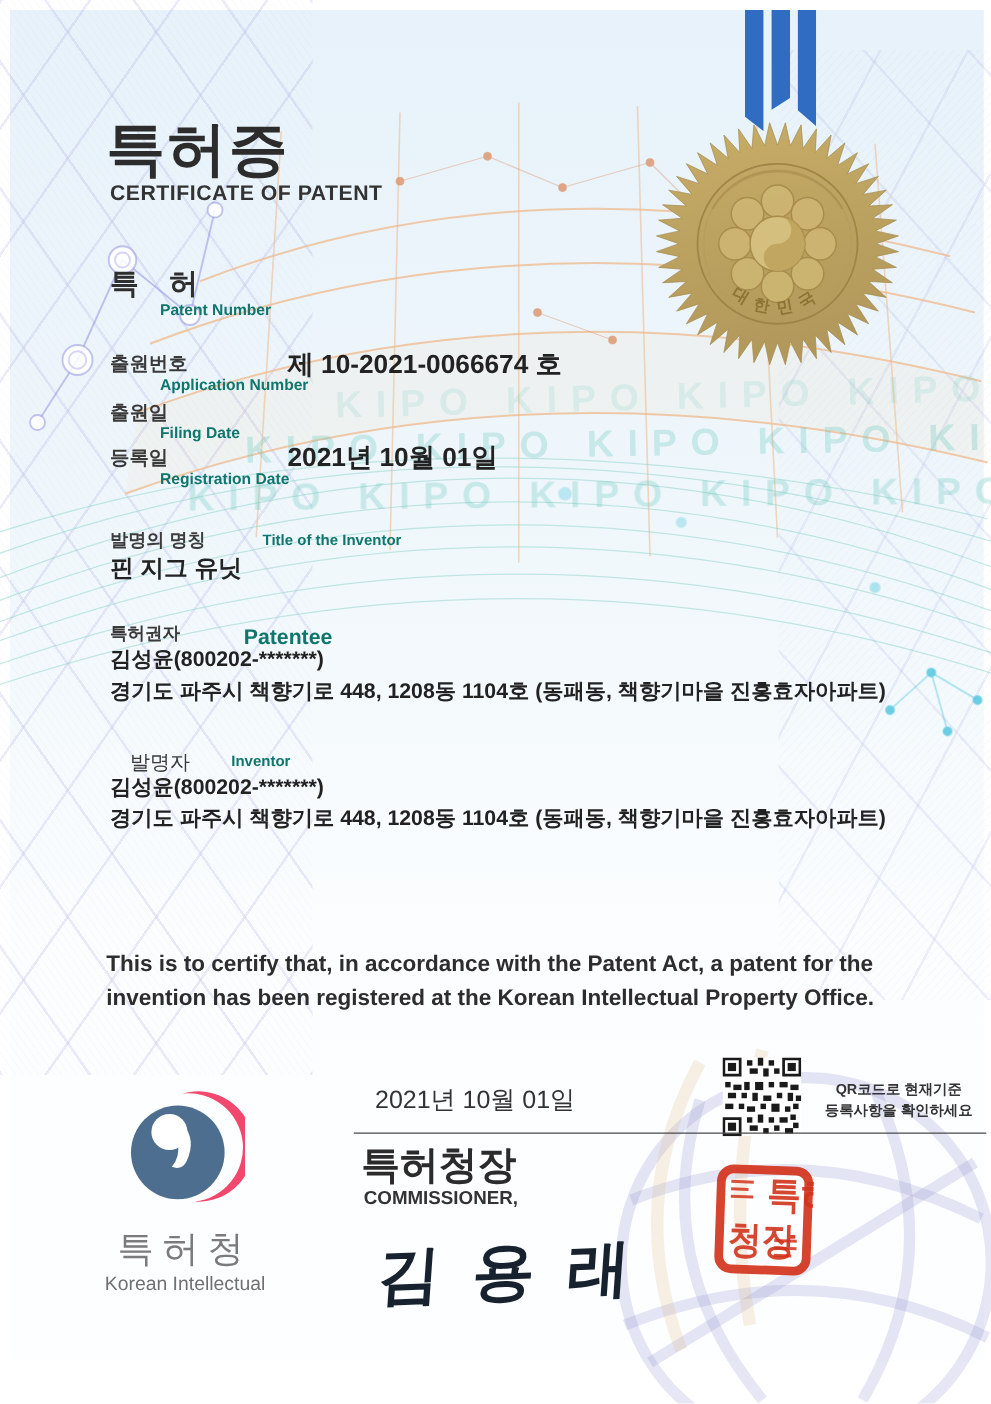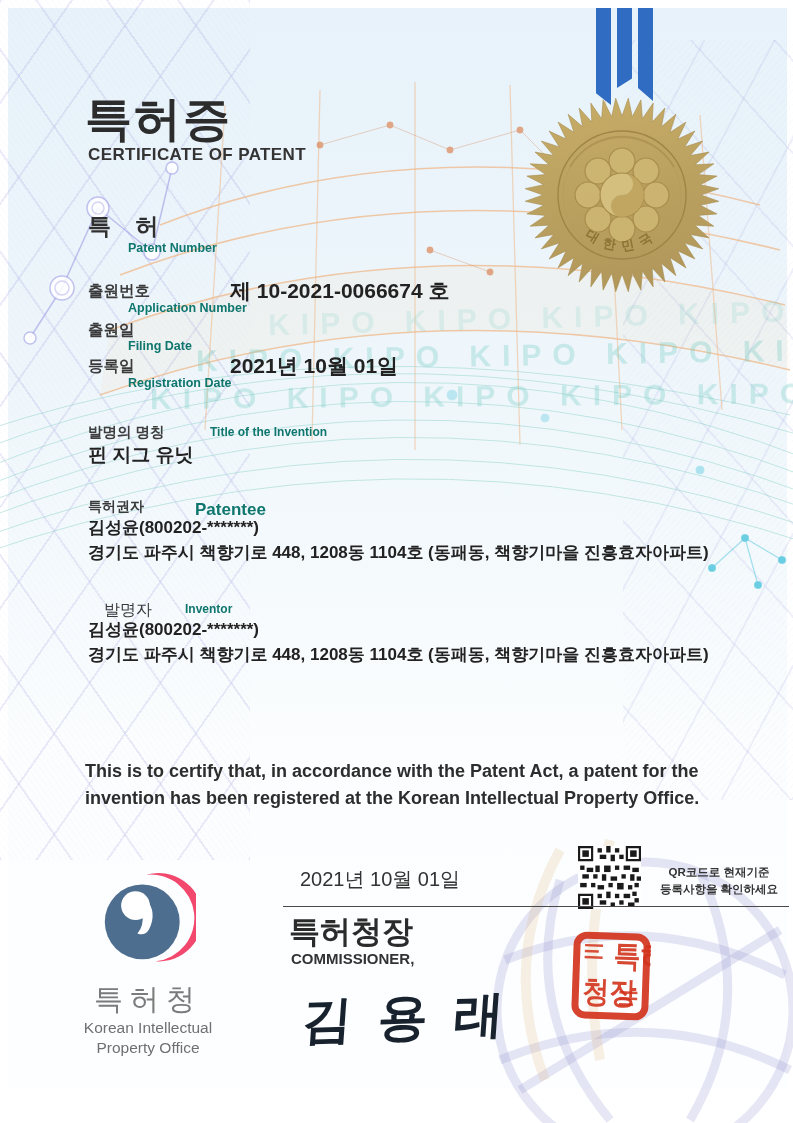--- a/index.html
+++ b/index.html
@@ -175,21 +175,21 @@
   <div class="abs val" style="left:230px;top:277px;font-size:21px;">제 10-2021-0066674 호</div>
 
   <div class="abs lk" style="left:88px;top:320px;font-size:15.5px;">출원일</div>
   <div class="abs le" style="left:88px;top:339px;font-size:12.5px;">Filing Date</div>
 
   <div class="abs lk" style="left:88px;top:356px;font-size:15.5px;">등록일</div>
   <div class="abs le" style="left:88px;top:376px;font-size:12.5px;">Registration Date</div>
   <div class="abs val" style="left:230px;top:352px;font-size:21px;">2021년 10월 01일</div>
 
   <div class="abs lk" style="left:88px;top:423px;font-size:14.5px;font-weight:600;color:#3c3c3c;">발명의 명칭</div>
-  <div class="abs le" style="left:170px;top:425px;font-size:12px;font-weight:600;">Title of the Invention</div>
+  <div class="abs le" style="left:170px;top:425px;font-size:12px;font-weight:600;">Title of the Inventor</div>
   <div class="abs val" style="left:88px;top:442px;font-size:19px;">핀 지그 유닛</div>
 
   <div class="abs lk" style="left:88px;top:498px;font-size:14px;font-weight:600;">특허권자</div>
   <div class="abs le" style="left:155px;top:500px;font-size:17px;font-weight:600;">Patentee</div>
   <div class="abs val" style="left:88px;top:516px;font-size:17px;">김성윤(800202-*******)</div>
   <div class="abs val" style="left:88px;top:541px;font-size:17px;">경기도 파주시 책향기로 448, 1208동 1104호 (동패동, 책향기마을 진흥효자아파트)</div>
 
   <div class="abs lk" style="left:104px;top:600px;font-size:16px;font-weight:400;">발명자</div>
   <div class="abs le" style="left:145px;top:602px;font-size:12px;font-weight:600;">Inventor</div>
   <div class="abs val" style="left:88px;top:618px;font-size:17px;">김성윤(800202-*******)</div>
@@ -273,15 +273,14 @@
 
   <svg class="abs" style="left:100px;top:870px" width="96" height="100" viewBox="0 0 100 100">
     <path d="M 48 3 A 46 46 0 1 1 58 93 A 39 39 0 1 0 48 3 Z" fill="#f2486e"></path>
     <circle cx="44" cy="52" r="39" fill="#4d6e8f"></circle>
     <circle cx="37" cy="35" r="15" fill="#ffffff"></circle>
     <path d="M 48 28 Q 60 42 51 60 Q 47 67 39 64 Q 46 56 44 44 Q 43 36 37 31 Z" fill="#ffffff"></path>
   </svg>
   <div class="abs logo-kr" style="left:68px;top:980px;">특허청</div>
   <div class="abs logo-en" style="left:53px;top:1018px;">
     <div>Korean Intellectual</div>
-    <div>Property Office</div>
   </div>
 </div>
 
 </body></html>

